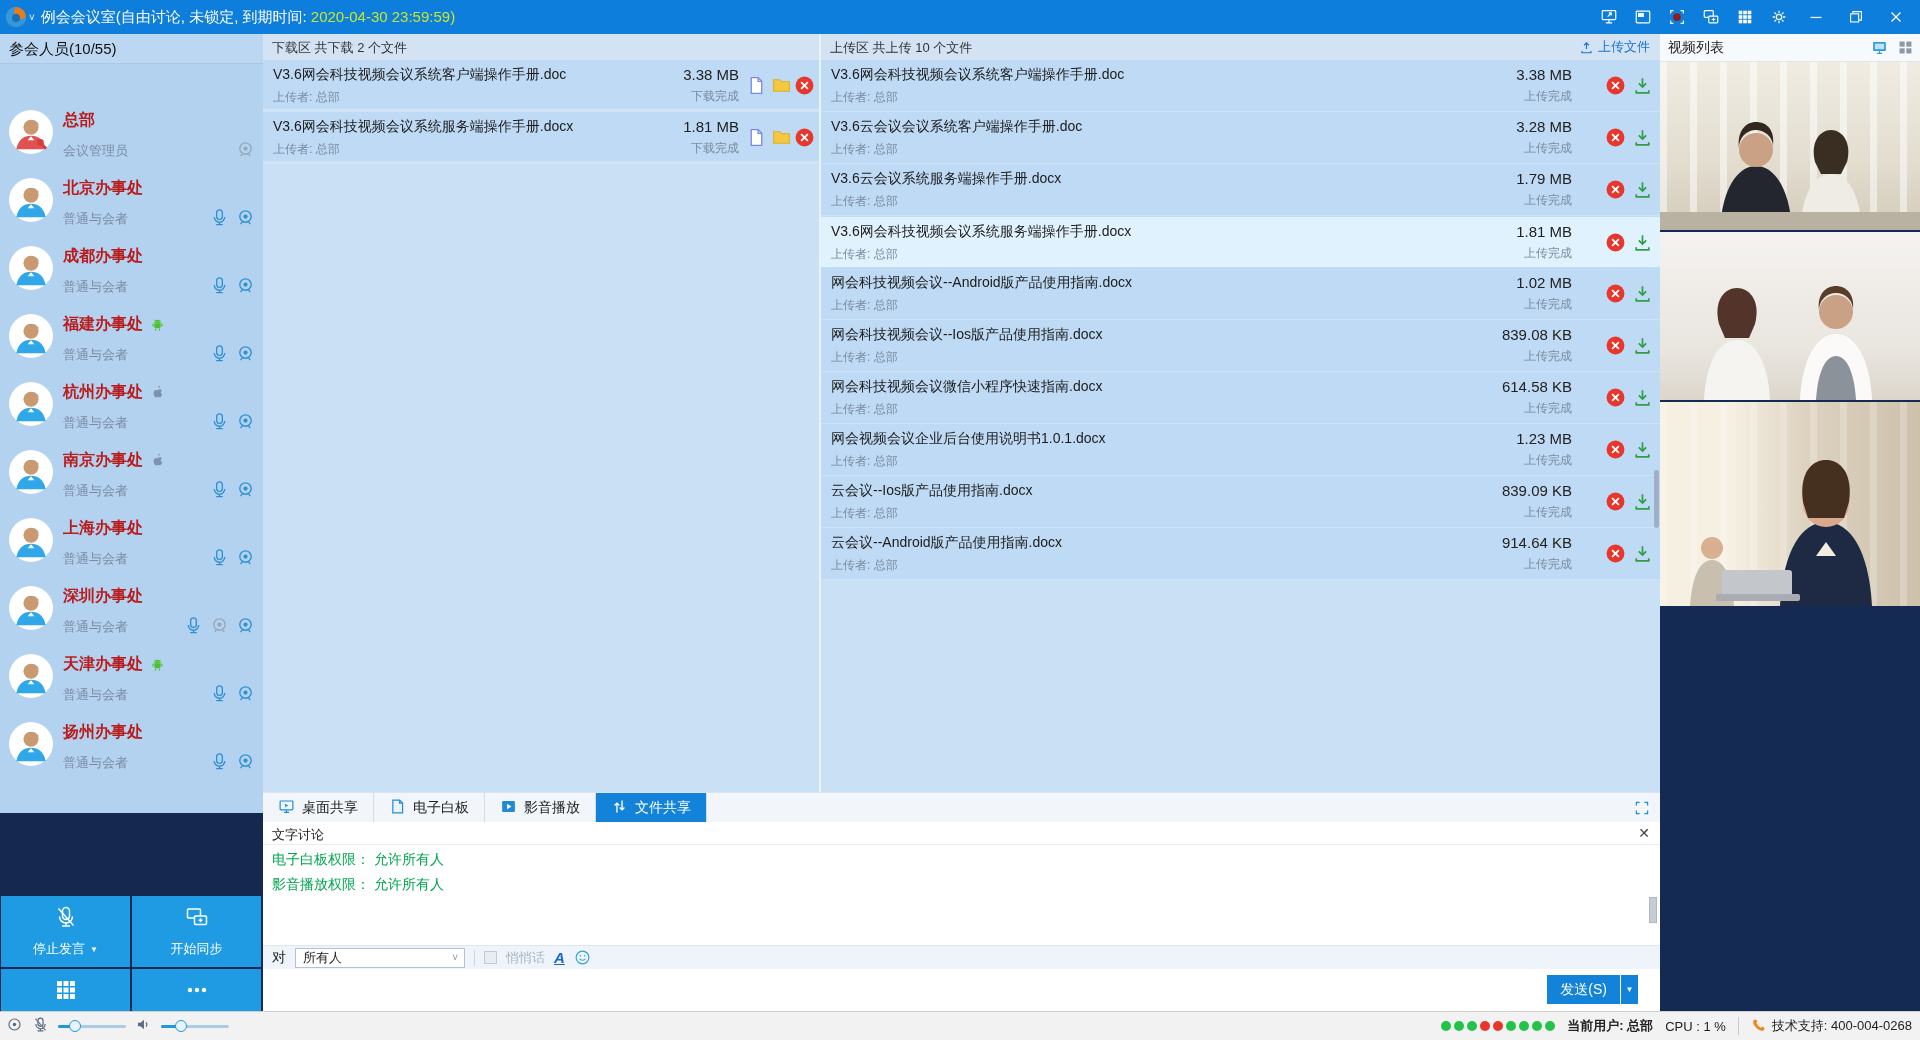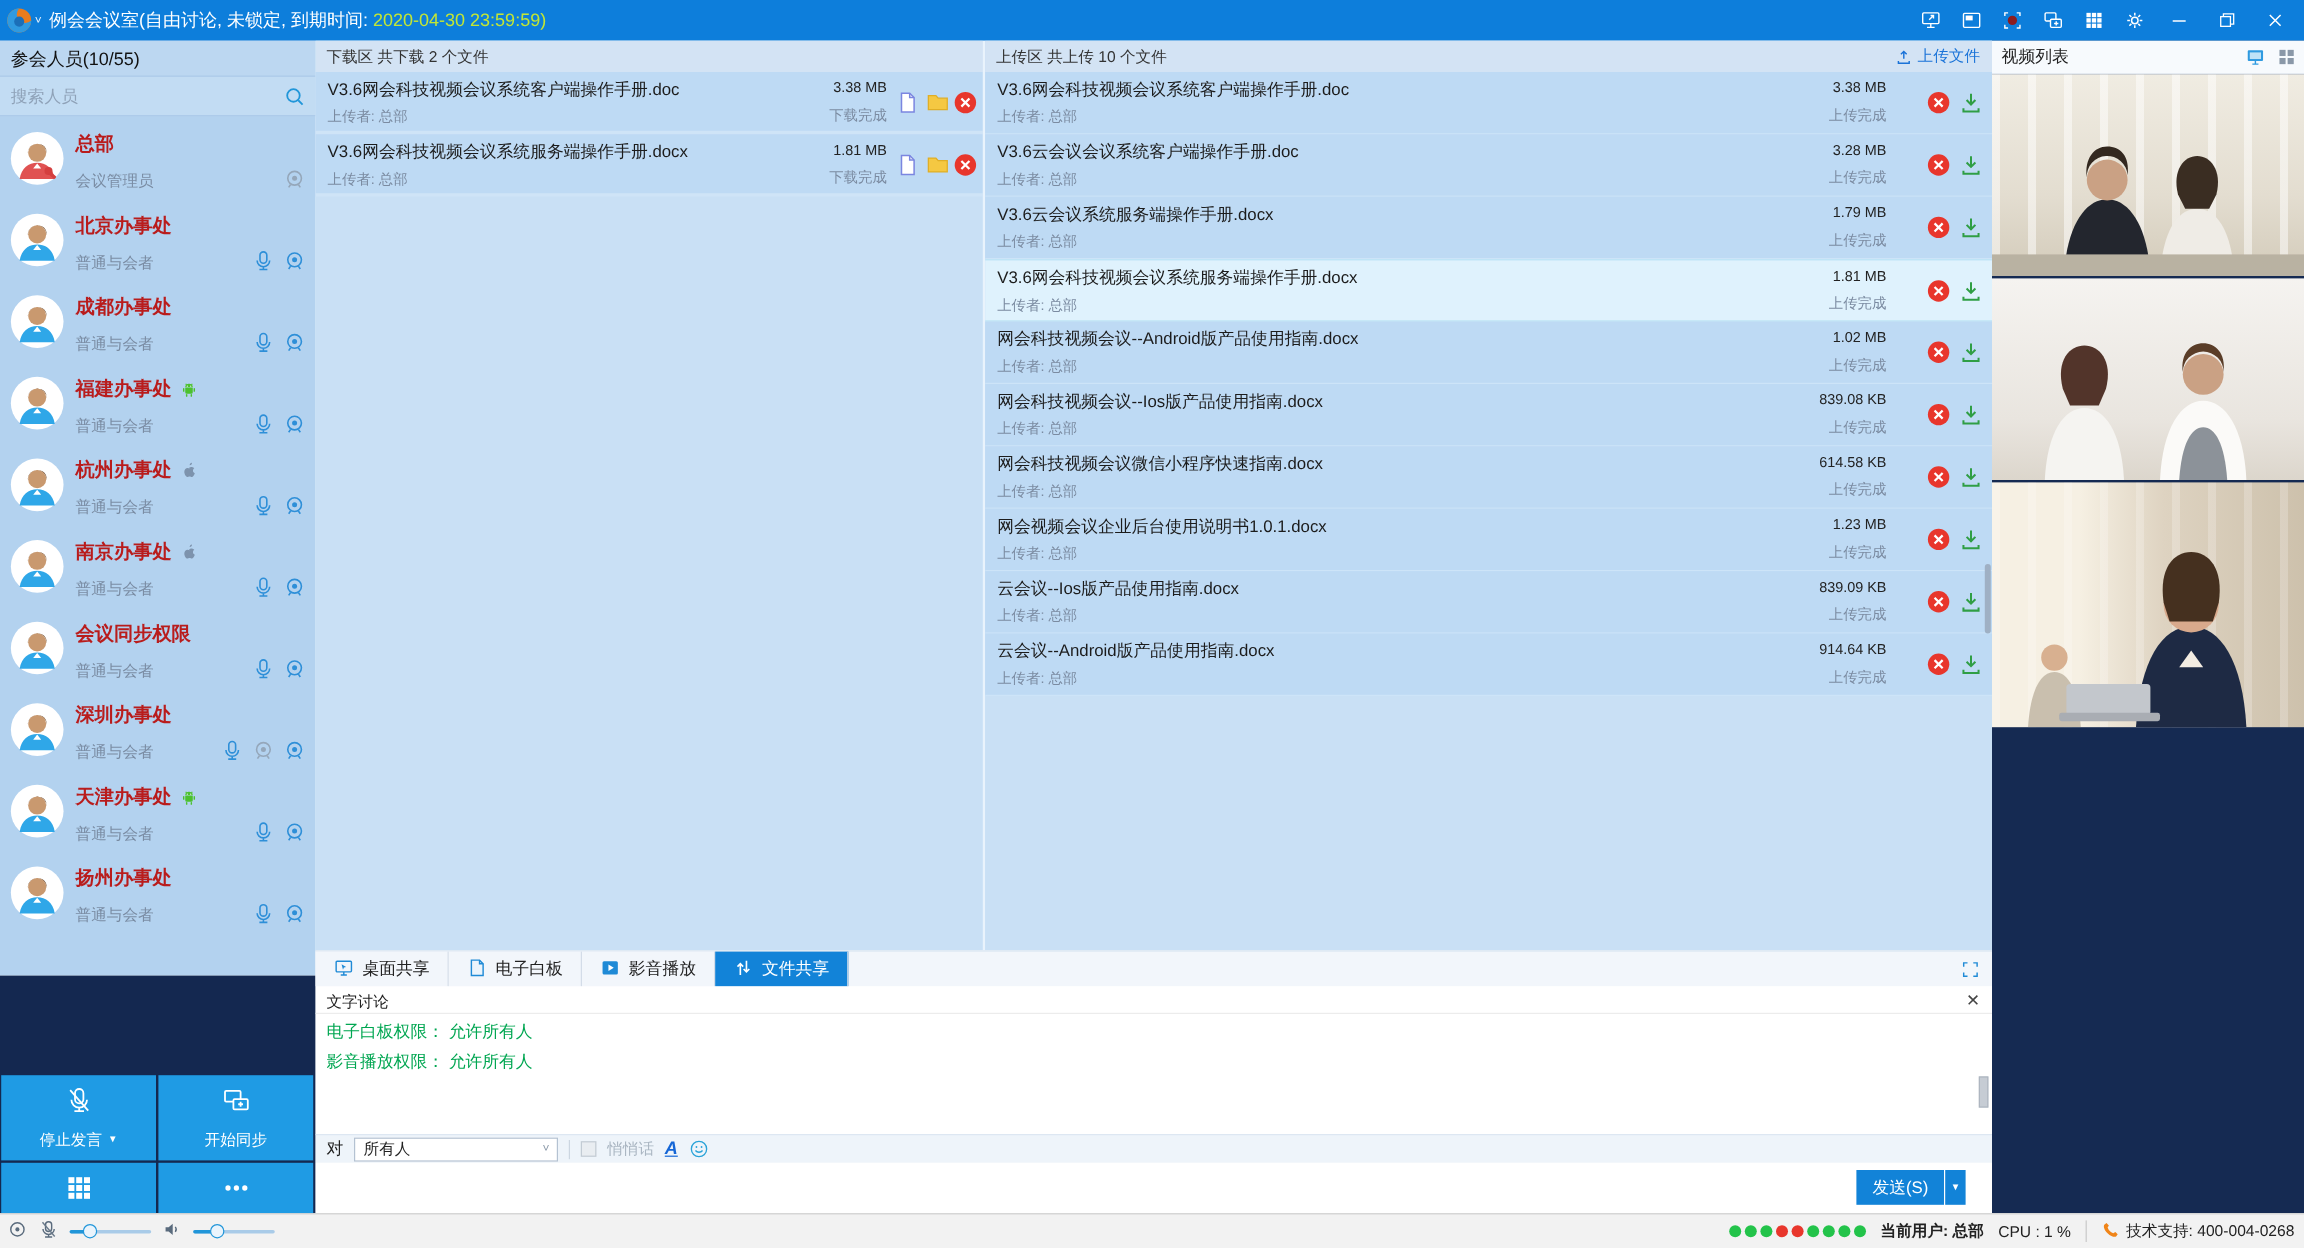--- a/index.html
+++ b/index.html
@@ -51,21 +51,21 @@
   .panel-head{height:26px;background:#d3e3f4;font-size:13px;color:#333;padding:5px 9px;position:relative;}
   .dl-panel{position:absolute;left:0;top:0;width:556px;height:758px;background:#c9e0f5;}
   .v-div{position:absolute;left:556px;top:0;width:2px;height:758px;background:#e9f3fc;}
   .ul-panel{position:absolute;left:558px;top:0;width:839px;height:758px;background:#c9e0f5;}
   .file-row{position:relative;background:#bedaf4;border-bottom:3px solid #cfe4f7;}
   .dl-row{height:52px;}
   .ul-row{height:52px;border-bottom:1px solid #cde4f8;}
   .ul-row.hl{background:#dff2fd;border-top:1px solid #b8e2f4;border-bottom:1px solid #b8e2f4;}
   .f-name{position:absolute;left:10px;top:6px;font-size:14px;color:#1c1c1c;white-space:nowrap;}
   .f-up{position:absolute;left:10px;top:29px;font-size:12px;color:#7b8ba1;}
-  .f-size{position:absolute;top:6px;font-size:12px;color:#222;text-align:right;width:90px;}
+  .f-size{position:absolute;top:6px;font-size:15px;color:#222;text-align:right;width:90px;}
   .f-status{position:absolute;top:28px;font-size:12px;color:#7b8ba1;text-align:right;width:90px;}
   .dl-row .f-size,.dl-row .f-status{right:80px;}
   .ul-row .f-size,.ul-row .f-status{right:88px;}
   .f-ic{position:absolute;top:15px;cursor:pointer;display:flex;}
   .f-ic svg{width:21px;height:21px;}
   .ul-link{position:absolute;right:10px;top:4px;display:flex;align-items:center;gap:4px;color:#1a73d8;font-size:13px;cursor:pointer;}
   .ul-link svg{width:15px;height:15px;}
   .ul-scroll{position:absolute;right:1px;top:436px;width:5px;height:58px;background:#9fb0c4;border-radius:3px;}
 
   
@@ -199,29 +199,20 @@
         <span class="tb-ic wc">
           <svg viewBox="0 0 20 20" stroke="#fff" stroke-width="1.4">
             <path d="M5 5l10 10M15 5L5 15"></path>
           </svg>
         </span>
       </div>
   </div>
 
   <div class="sidebar">
     <div class="sb-header">参会人员(10/55)</div>
-    <div class="sb-search">
-      <input placeholder="搜索人员" style="">
-      <span class="ic">
-          <svg viewBox="0 0 20 20" stroke="#2196d9" fill="none" stroke-width="1.6">
-            <circle cx="9" cy="9" r="5.5"></circle>
-            <path d="M13.2 13.2L17 17"></path>
-          </svg>
-        </span>
-    </div>
     <div id="participant-list">
         <div class="p-row">
     <span class="p-avatar">
       <svg viewBox="0 0 44 44">
               <circle cx="22" cy="22" r="21" fill="#fff"></circle>
               <path class="av-hair" d="M14.5 18a7.5 7.5 0 0 1 15 0c1-10-15-10-15 0z" fill="#6b4a2f"></path>
               <circle cx="22" cy="17.5" r="7.2" fill="#c9996f"></circle>
               <path class="av-body" d="M8 38.5c1.5-9 7-13 14-13s12.5 4 14 13z" fill="#e05252"></path>
               <path d="M22 26l-3.2 4h6.4z" fill="#fff"></path>
               <g class="av-badge">
@@ -426,21 +417,21 @@
     <span class="p-avatar">
       <svg viewBox="0 0 44 44">
               <circle cx="22" cy="22" r="21" fill="#fff"></circle>
               <path class="av-hair" d="M14.5 18a7.5 7.5 0 0 1 15 0c1-10-15-10-15 0z" fill="#6b4a2f"></path>
               <circle cx="22" cy="17.5" r="7.2" fill="#c9996f"></circle>
               <path class="av-body" d="M8 38.5c1.5-9 7-13 14-13s12.5 4 14 13z" fill="#2fa7e8"></path>
               <path d="M22 26l-3.2 4h6.4z" fill="#fff"></path>
             </svg>
     </span>
     <span class="p-nameline">
-      <span class="p-name">会议同步权限</span>
+      <span class="p-name">上海办事处</span>
 
     </span>
     <span class="p-role">普通与会者</span>
     <span class="p-icons">
             <span class="ic">
               <svg viewBox="0 0 20 20" stroke="currentColor" fill="none" stroke-width="1.4">
                 <rect x="7" y="2" width="6" height="10" rx="3"></rect>
                 <path d="M4.5 9.5a5.5 5.5 0 0 0 11 0M10 15v2.5M6.5 17.5h7"></path>
               </svg>
             </span>

